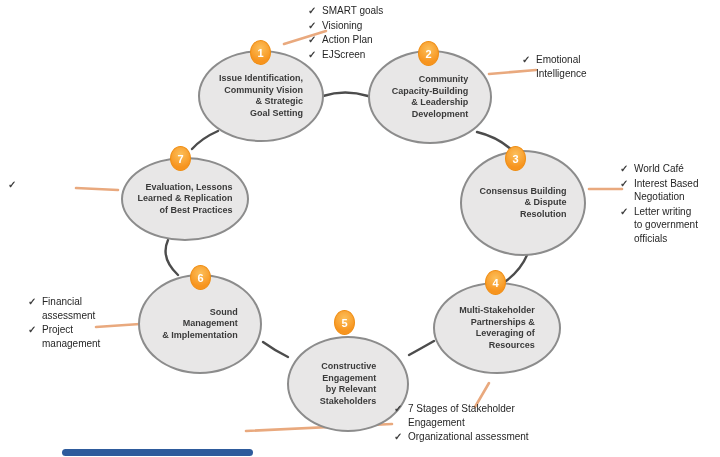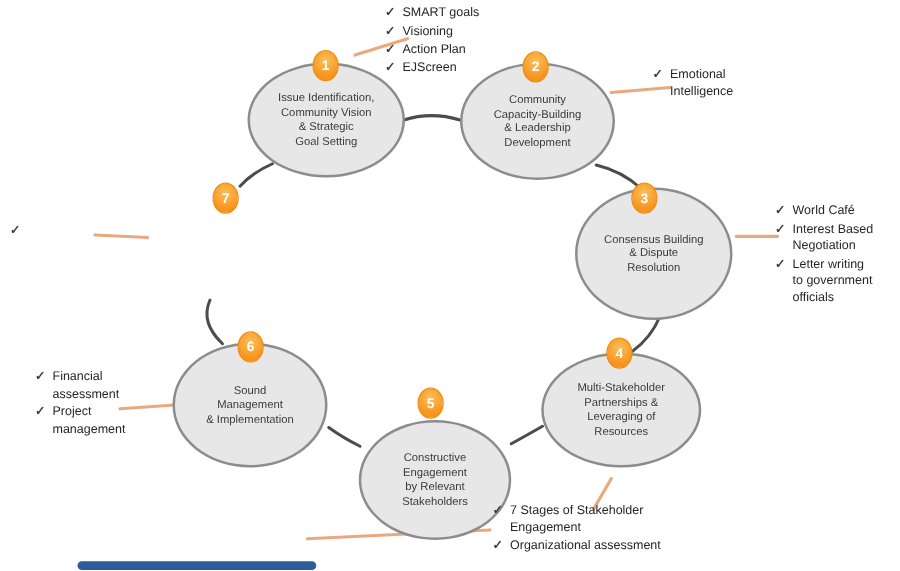--- a/index.html
+++ b/index.html
@@ -11,22 +11,22 @@
   path.connector{stroke:var(--connector);stroke-width:2.4;fill:none;stroke-linecap:round;}
   path.leader{stroke:var(--leader_line);stroke-width:2.6;fill:none;stroke-linecap:round;}
   .node{
     position:absolute;border-radius:50%;
     background:var(--node_fill);
     border:2px solid var(--node_border);
     display:flex;align-items:center;justify-content:center;
     box-sizing:border-box;
   }
   .node-label{
-    white-space:pre-line;text-align:center;
-    font-size:9px;font-weight:400;line-height:11.5px;
+    white-space:pre-line;text-align:right;
+    font-size:9px;font-weight:700;line-height:11.5px;
     color:var(--text_dark);padding:0 6px;
   }
   .badge{
     position:absolute;width:21px;height:25px;border-radius:50%;
     background:radial-gradient(circle at 50% 32%, #fcbf5a 0%, var(--accent_orange) 70%);
     border:1px solid #ef8d12;
     color:#ffffff;font-size:11px;font-weight:700;
     display:flex;align-items:center;justify-content:center;
     box-sizing:border-box;
   }
@@ -100,20 +100,25 @@
     <div class="node-label">Constructive
 Engagement
 by Relevant
 Stakeholders</div>
   </div>
   <div class="node" style="left:138px;top:274px;width:124px;height:100px">
     <div class="node-label">Sound
 Management
 &amp; Implementation</div>
   </div>
+  <div class="node" style="left:121px;top:157px;width:128px;height:84px">
+    <div class="node-label">Evaluation, Lessons
+Learned &amp; Replication
+of Best Practices</div>
+  </div>
 
   <div class="badge" style="left:250px;top:40px">1</div>
   <div class="badge" style="left:418px;top:41px">2</div>
   <div class="badge" style="left:505px;top:146px">3</div>
   <div class="badge" style="left:485px;top:270px">4</div>
   <div class="badge" style="left:334px;top:310px">5</div>
   <div class="badge" style="left:190px;top:265px">6</div>
   <div class="badge" style="left:170px;top:146px">7</div>
 
 

